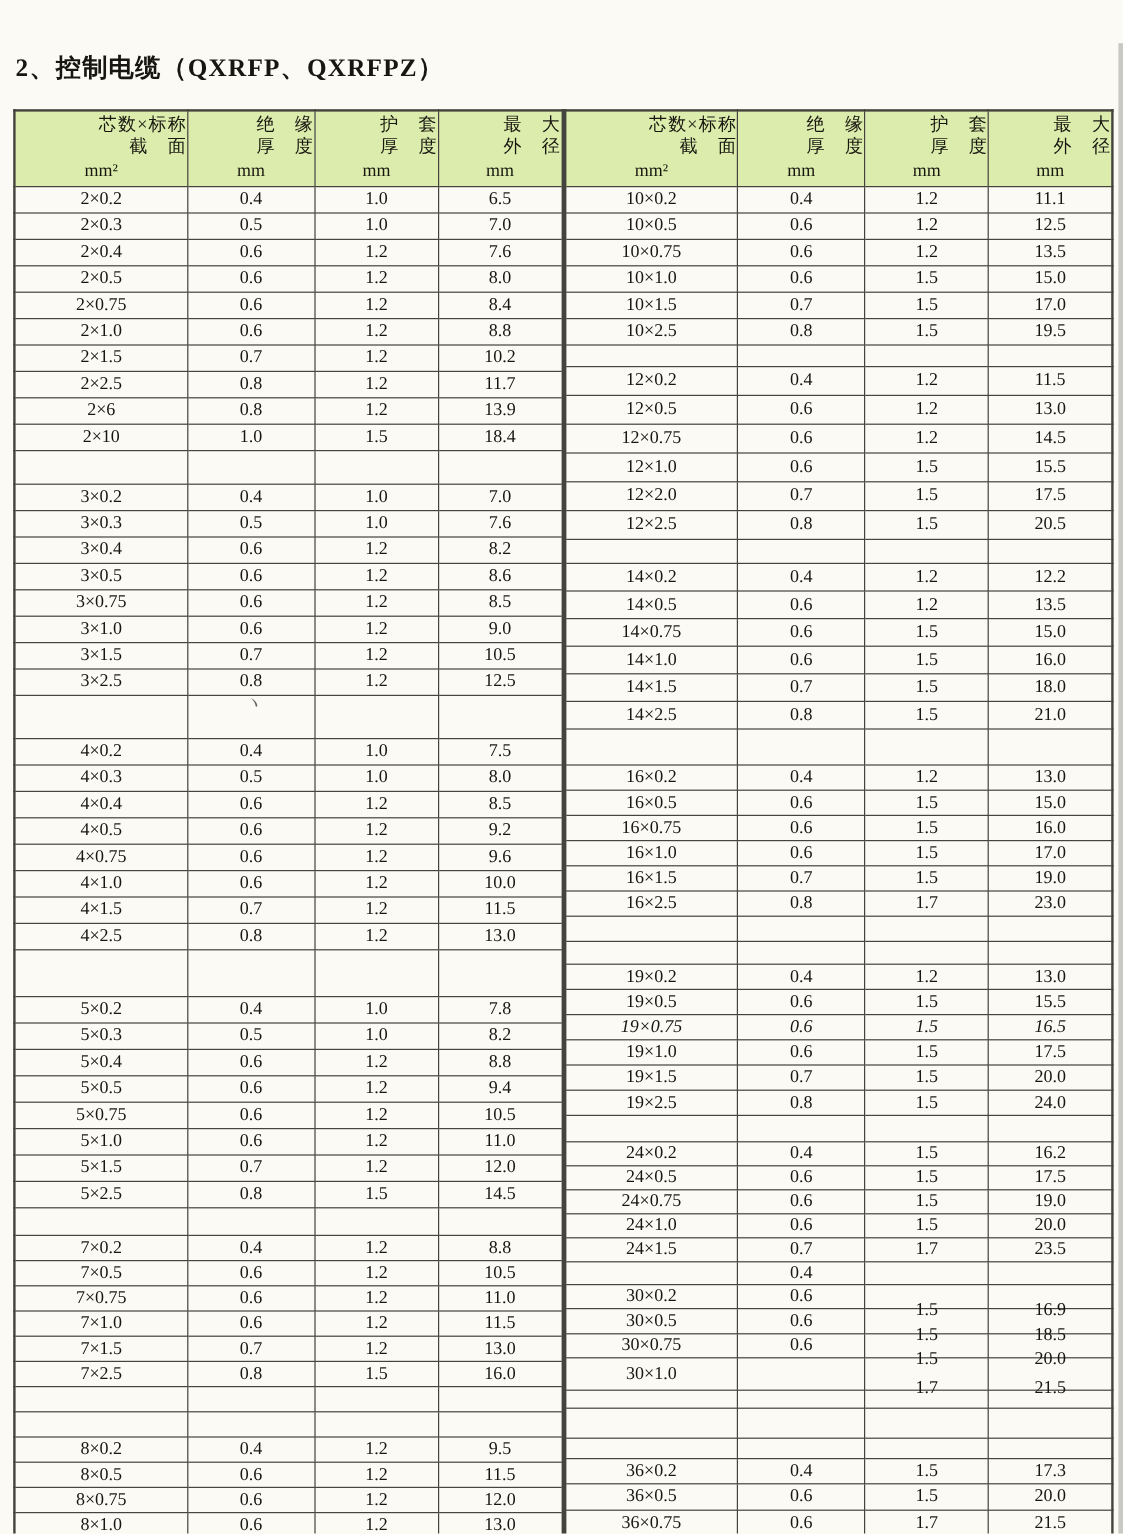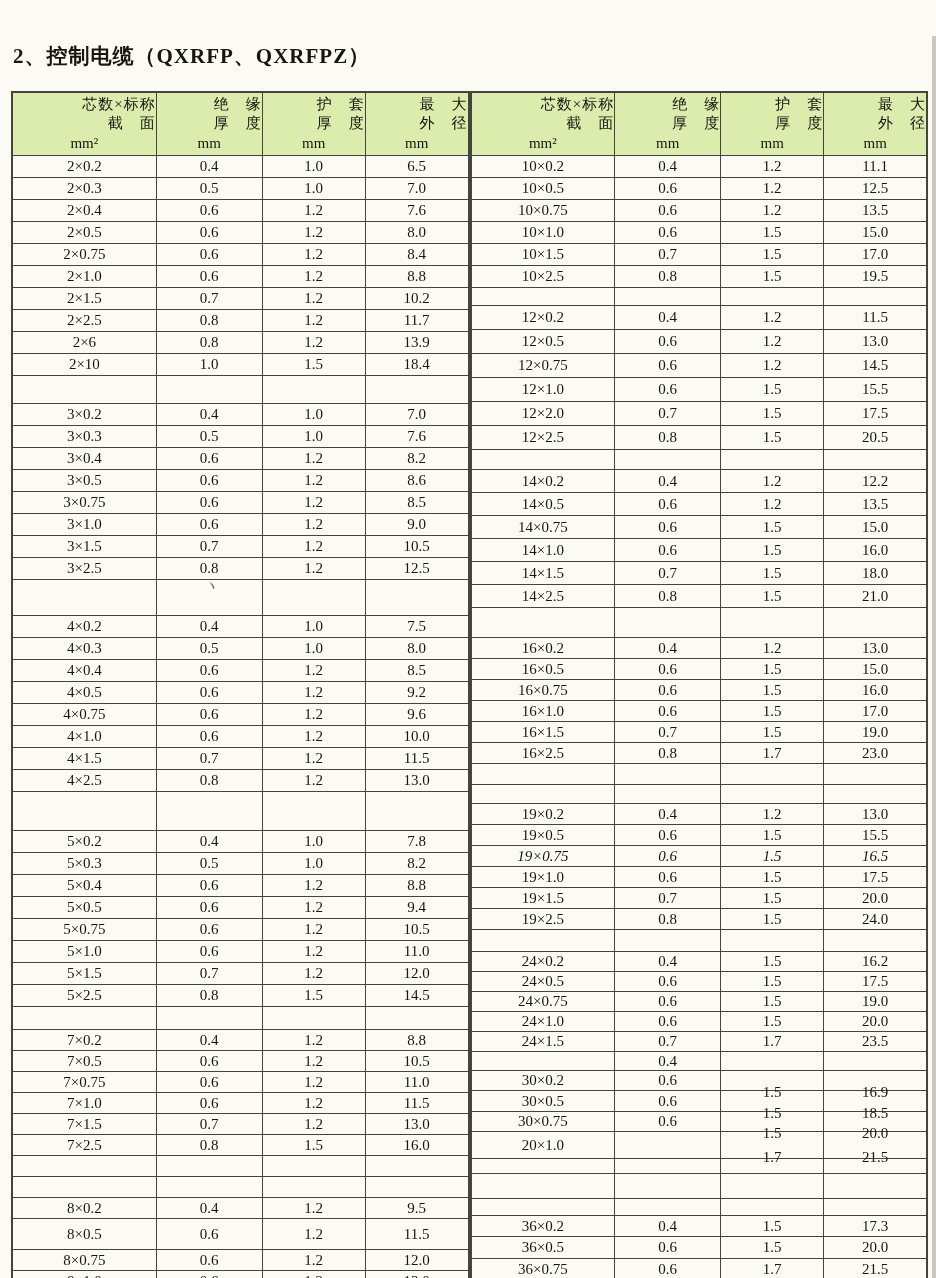--- a/index.html
+++ b/index.html
@@ -370,21 +370,21 @@
             <td></td>
             <td></td>
             <td></td>
           </tr>
           <tr style="height: 21px;">
             <td><span>8×0.2</span></td>
             <td><span>0.4</span></td>
             <td><span>1.2</span></td>
             <td><span>9.5</span></td>
           </tr>
-          <tr style="height: 31px;">
+          <tr style="height: 21px;">
             <td><span>8×0.5</span></td>
             <td><span>0.6</span></td>
             <td><span>1.2</span></td>
             <td><span>11.5</span></td>
           </tr>
           <tr style="height: 21px;">
             <td><span>8×0.75</span></td>
             <td><span>0.6</span></td>
             <td><span>1.2</span></td>
             <td><span>12.0</span></td>
@@ -706,21 +706,21 @@
             <td><span class="straddle">1.5</span></td>
             <td><span class="straddle">18.5</span></td>
           </tr>
           <tr style="height: 20px;">
             <td><span>30×0.75</span></td>
             <td><span>0.6</span></td>
             <td><span class="straddle">1.5</span></td>
             <td><span class="straddle">20.0</span></td>
           </tr>
           <tr style="height: 27px;">
-            <td><span>20×1.0</span></td>
+            <td><span>30×1.0</span></td>
             <td></td>
             <td><span class="straddle">1.7</span></td>
             <td><span class="straddle">21.5</span></td>
           </tr>
           <tr style="height: 15px;">
             <td></td>
             <td></td>
             <td></td>
             <td></td>
           </tr>

